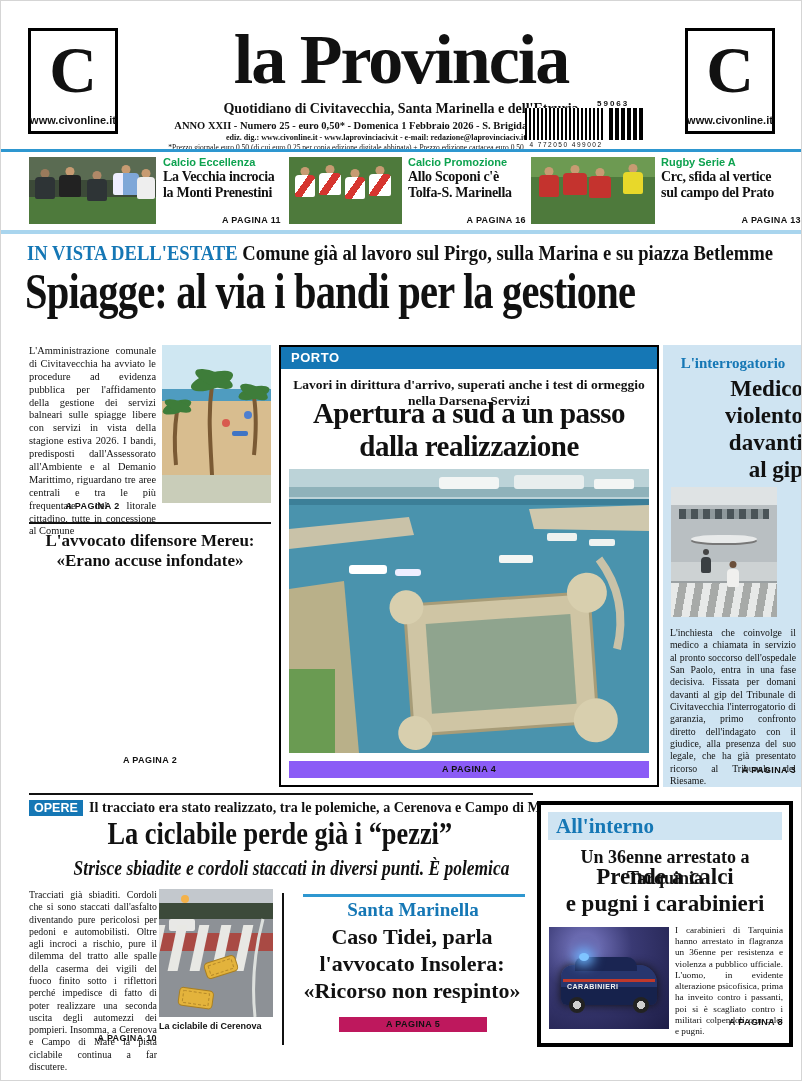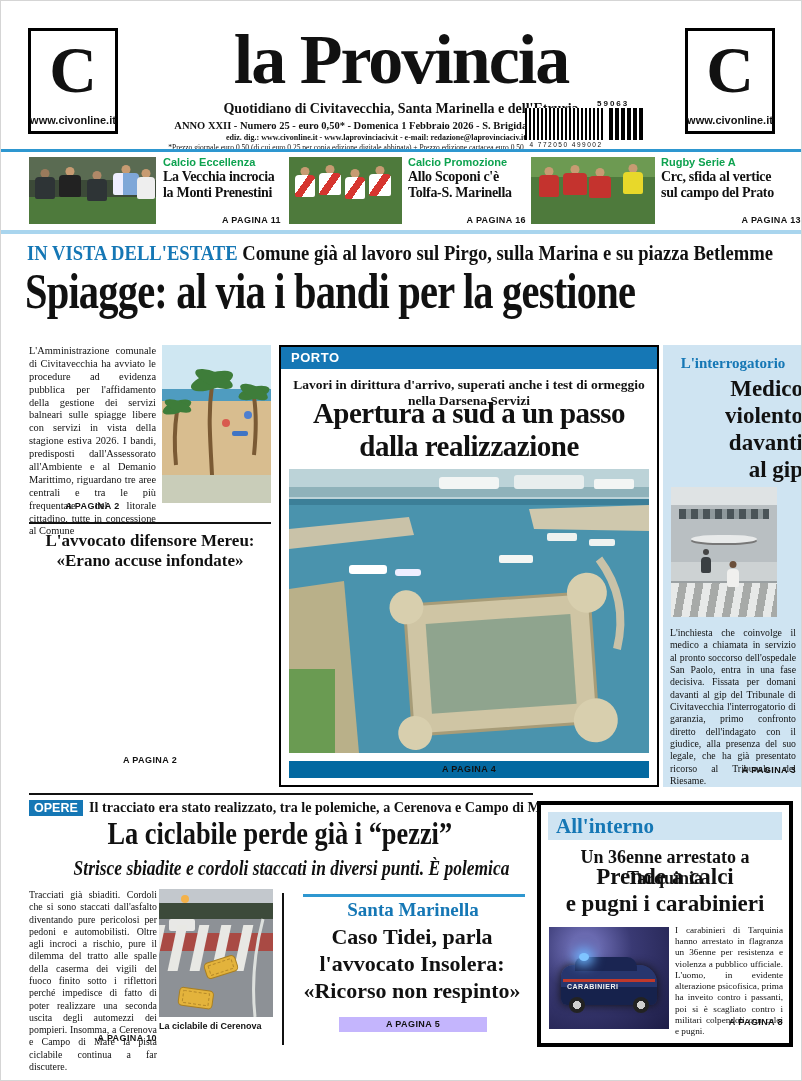--- a/index.html
+++ b/index.html
@@ -54,21 +54,21 @@
   .col-div { background:#111; }
 
   .porto-box { left:278px; top:344px; width:380px; height:442px; border:2px solid #000; background:#fff; }
   .porto-band { position:absolute; left:0; top:0; right:0; height:22px; background:#1577b5;
                 color:#fff; font-family:"Liberation Sans", sans-serif; font-weight:bold; font-size:13px;
                 line-height:22px; padding-left:10px; letter-spacing:.5px; }
   .porto-strap { position:absolute; left:8px; right:8px; top:30px; text-align:center; font-weight:bold; font-size:13.5px; }
   .porto-head { position:absolute; left:8px; right:8px; top:50px; text-align:center; font-weight:bold;
                 font-size:29px; line-height:33px; letter-spacing:-.5px; }
   .porto-photo { position:absolute; left:8px; top:122px; width:360px; height:284px; }
-  .porto-ref { position:absolute; left:8px; right:8px; bottom:7px; height:17px; background:#0369a1;
+  .porto-ref { position:absolute; left:8px; right:8px; bottom:7px; height:17px; background:#8b5cf6;
                text-align:center; line-height:17px; }
 
   .gip-panel { left:662px; top:344px; width:140px; height:442px; background:#cfe4f2; }
   .gip-label { position:absolute; left:0; right:0; top:10px; text-align:center; font-weight:bold; font-size:15px; }
   .gip-head { position:absolute; left:0; right:0; top:30px; text-align:right; font-weight:bold;
               font-size:23px; line-height:27px;font-family:Liberation Serif, serif; }
   .gip-photo { position:absolute; left:8px; top:142px; width:106px; height:130px; }
   .gip-body { position:absolute; left:7px; top:282px; width:126px; font-size:9.8px; line-height:1.26; text-align:justify; }
   .gip-ref { position:absolute; left:7px; top:420px; width:126px; text-align:right; }
 
@@ -77,21 +77,21 @@
                font-weight:bold; font-size:12.5px; padding:1px 5px; margin-right:6px; }
   .opere-kick { font-weight:bold; font-size:15px; }
   .opere-head { left:28px; top:815px; width:502px; text-align:center; font-weight:bold; font-size:31px; }
   .opere-sub { left:28px; top:855px; width:502px; text-align:center; font-weight:bold; font-style:italic; font-size:21px; }
 
   .cicl-caption { font-family:"Liberation Sans", sans-serif; font-weight:bold; font-size:9px; }
 
   .tidei-rule { left:302px; top:893px; width:222px; height:3px; background:#2e97d0; }
   .tidei-label { left:292px; top:898px; width:240px; text-align:center; font-weight:bold; font-size:19px; }
   .tidei-head { left:288px; top:922px; width:246px; text-align:center; font-weight:bold; font-size:22px; line-height:27px; }
-  .tidei-ref { left:338px; top:1016px; width:148px; height:15px; background:#c4b5fd; text-align:center; line-height:15px; }
+  .tidei-ref { left:338px; top:1016px; width:148px; height:15px; background:#be185d; text-align:center; line-height:15px; }
 
   .interno-box { left:536px; top:800px; width:256px; height:246px; border:4px solid #000; background:#fff; }
   .interno-band { position:absolute; left:7px; right:7px; top:7px; height:28px; background:#cfe4f2;
                   font-weight:bold; font-size:21px; line-height:28px; padding-left:8px; }
   .interno-deck { position:absolute; left:4px; right:4px; top:42px; text-align:center; font-weight:bold; font-size:18px; }
   .interno-head { position:absolute; left:4px; right:4px; top:58px; text-align:center; font-weight:bold;
                   font-size:23px; line-height:27px; }
   .interno-photo { position:absolute; left:8px; top:122px; width:120px; height:102px; overflow:hidden; }
   .interno-body { position:absolute; left:134px; top:120px; width:108px; font-size:9.2px; line-height:1.22; text-align:justify; }
   .interno-ref { position:absolute; left:134px; top:212px; width:108px; text-align:right; }

